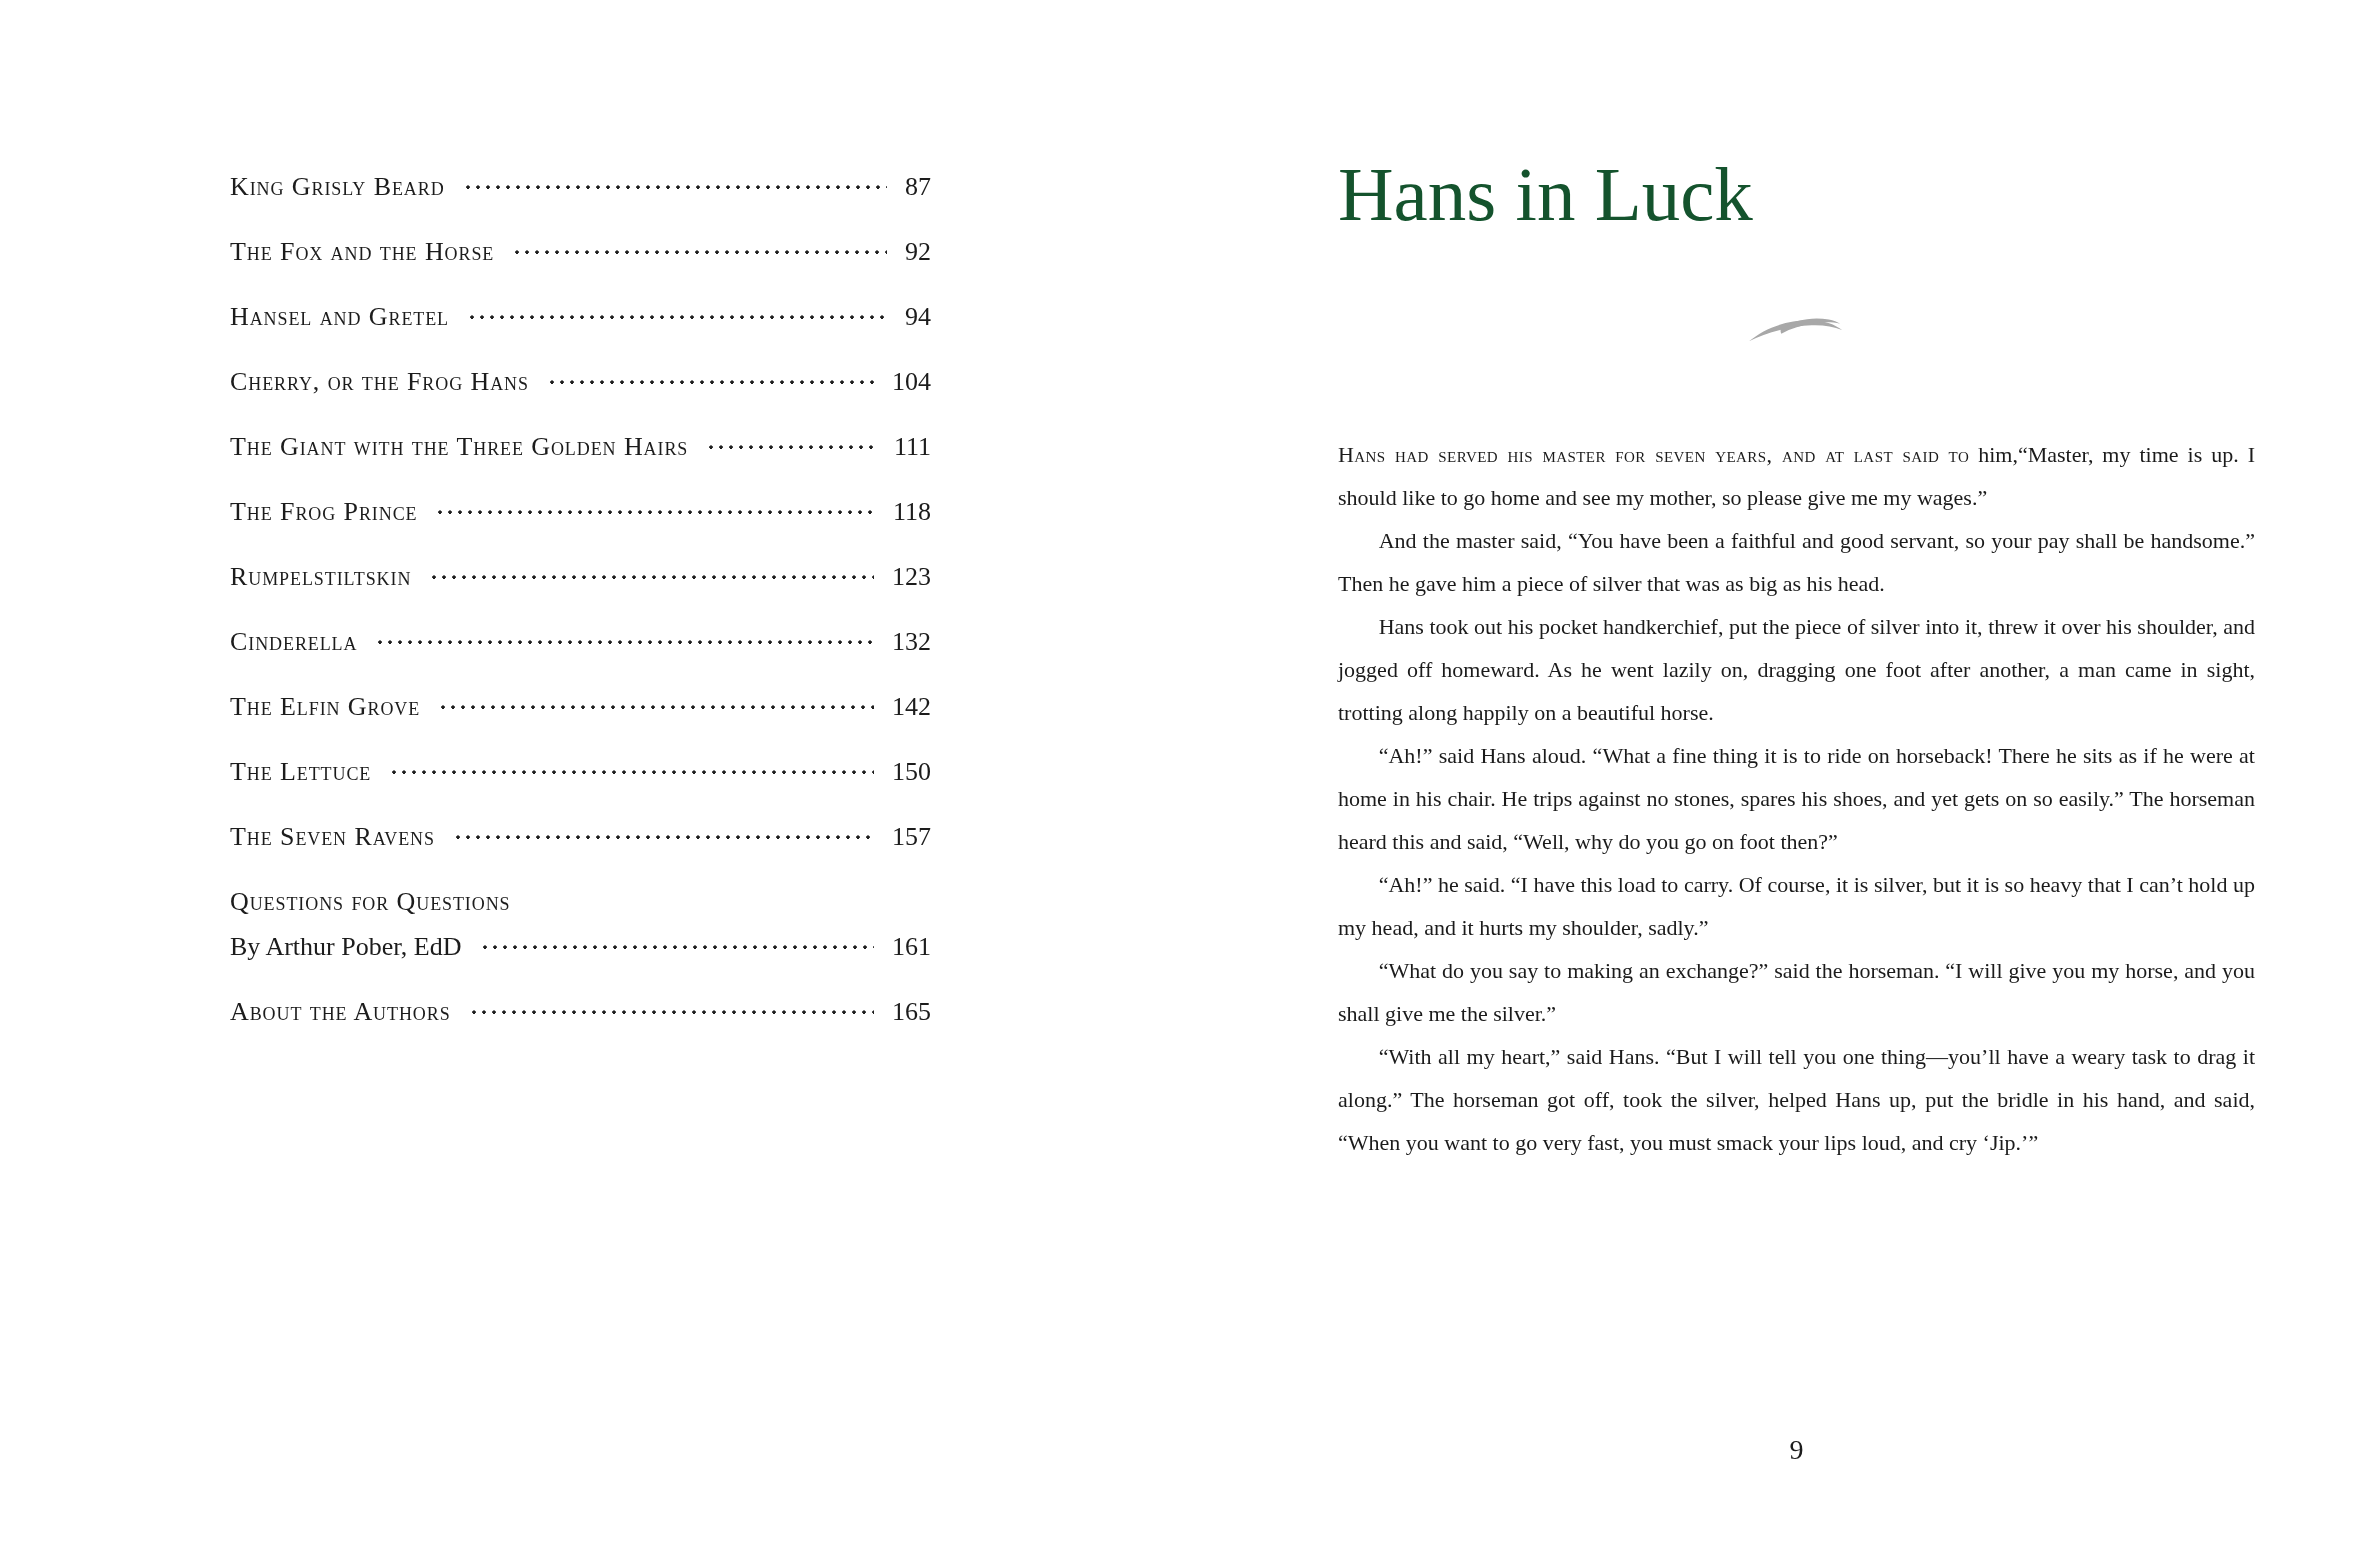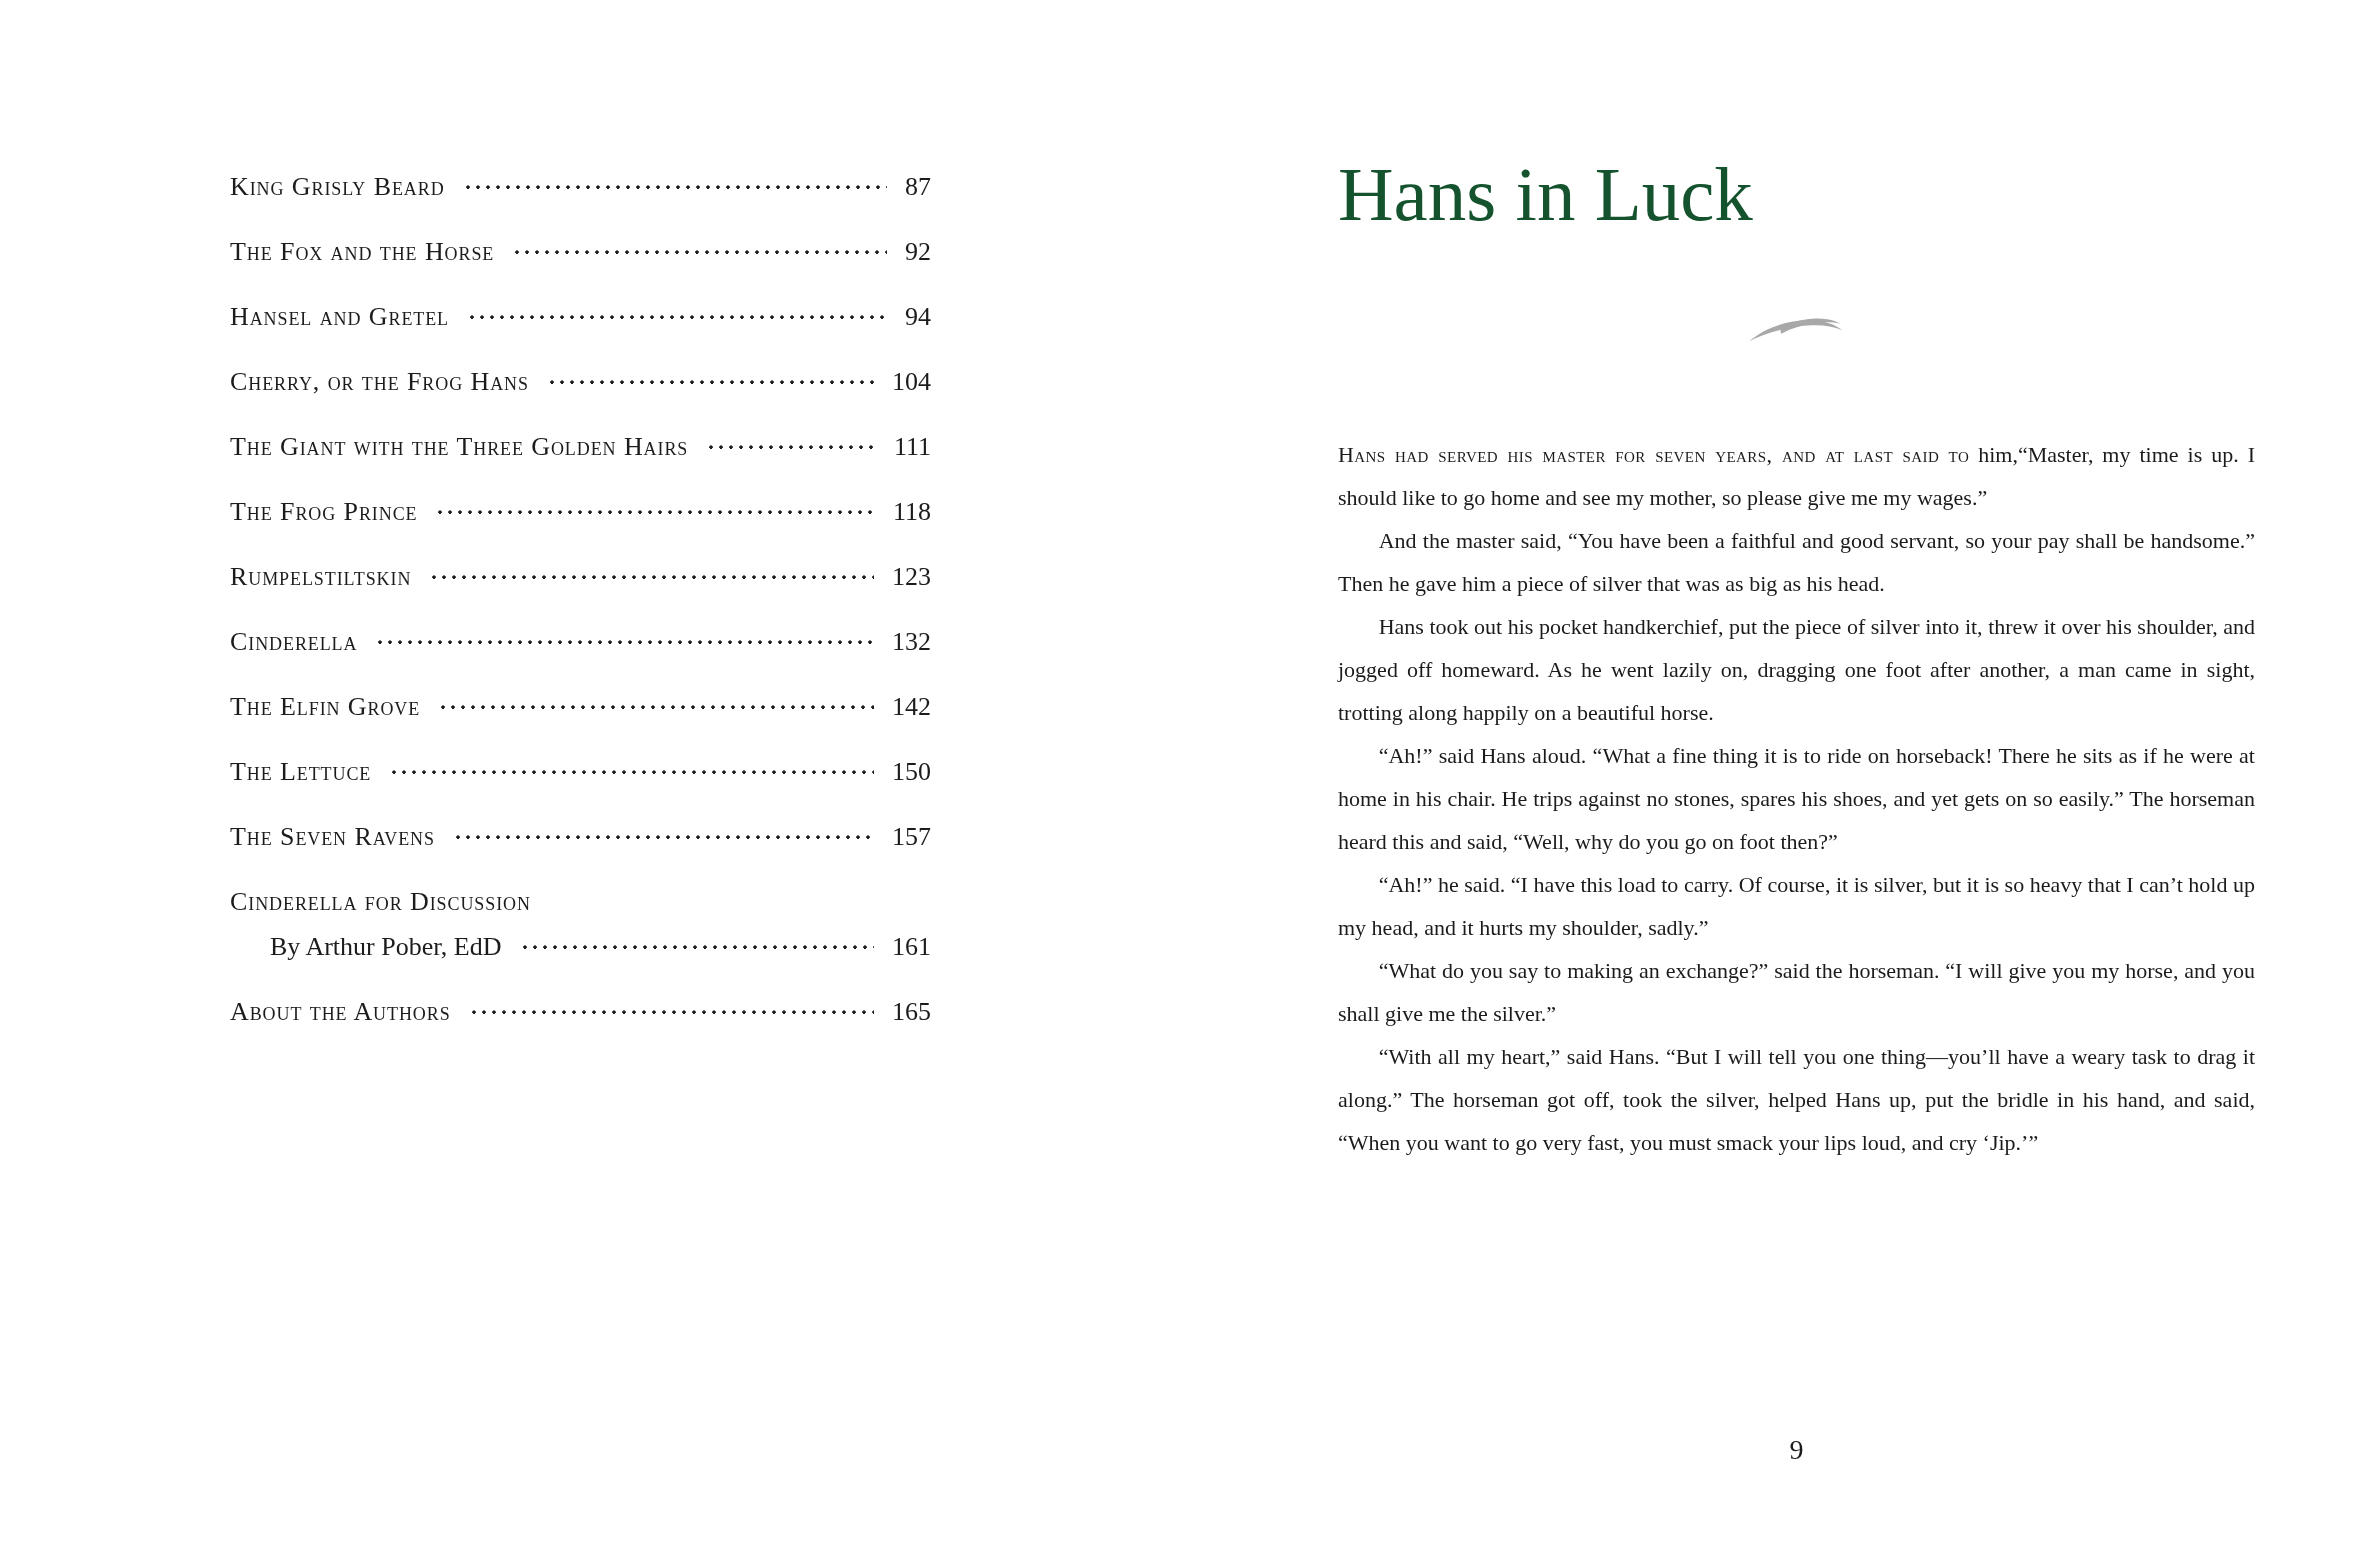--- a/index.html
+++ b/index.html
@@ -22,21 +22,21 @@
     display: flex; align-items: center;
     font-size: 26px; line-height: 30px;
     margin-bottom: 35px;
     gap: 12px;
   }
   .toc-heading {
     font-size: 26px; line-height: 30px;
     margin-bottom: 15px;
   }
   .sc { font-variant: small-caps; letter-spacing: 0.035em; }
-  .toc-title.plain { font-variant: normal; letter-spacing: 0; margin-left: 40px; }
+  .toc-title.plain { font-variant: normal; letter-spacing: 0; }
   .leader {
     flex: 1 1 auto;
     height: 4px;
     margin: 0 6px 0 9px;
     background: radial-gradient(circle at 2px 2.1px, #1e1e1e 1.5px, transparent 1.9px) repeat-x left bottom;
     background-size: 10px 4px;
     min-width: 20px;
   }
   .toc-page { white-space: nowrap; }
 
@@ -143,21 +143,21 @@
           </div>
         </div>
         <div class="toc-entry">
           <div class="toc-row">
             <span class="toc-title sc">The Seven Ravens</span>
             <span class="leader"></span>
             <span class="toc-page">157</span>
           </div>
         </div>
         <div class="toc-entry">
-          <div class="toc-heading sc">Cinderella for Discussion</div>
+          <div class="toc-heading sc">Questions for Questions</div>
           <div class="toc-row">
             <span class="toc-title plain">By Arthur Pober, EdD</span>
             <span class="leader"></span>
             <span class="toc-page">161</span>
           </div>
         </div>
         <div class="toc-entry">
           <div class="toc-row">
             <span class="toc-title sc">About the Authors</span>
             <span class="leader"></span>

